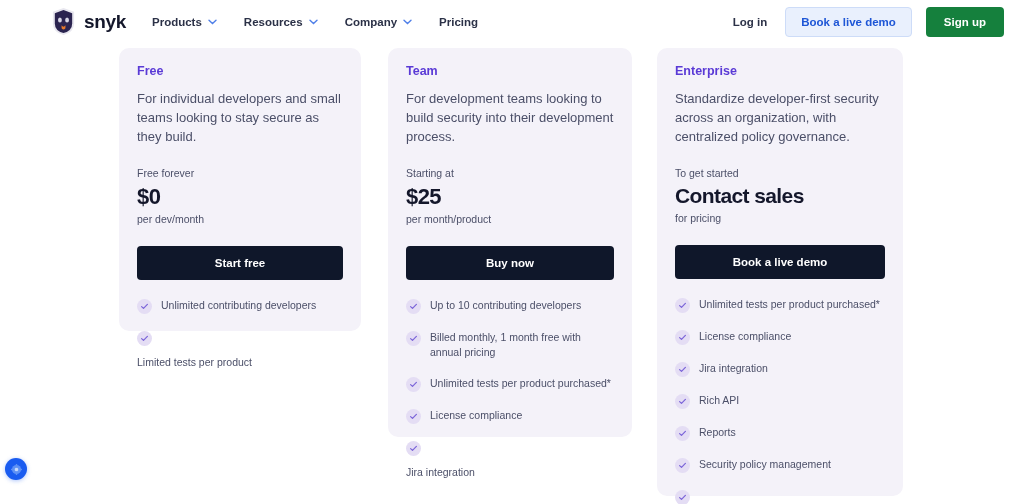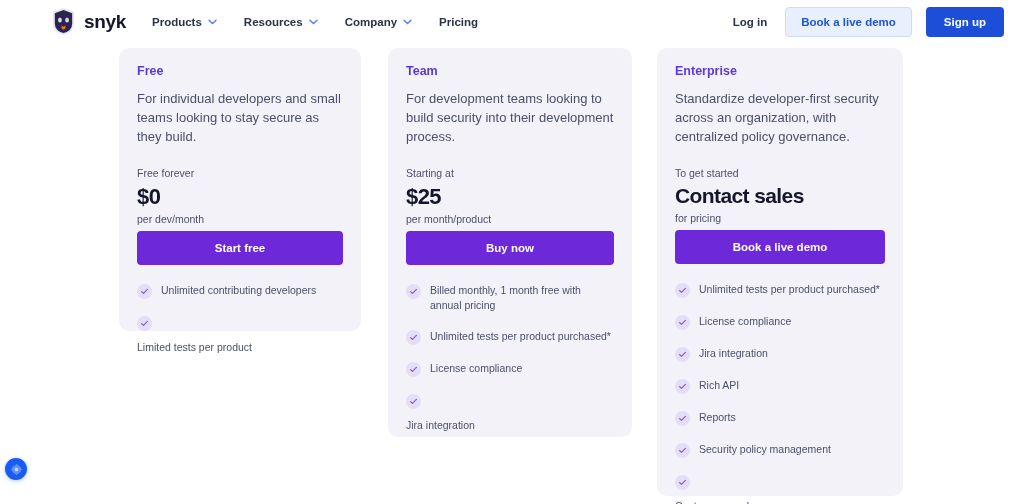--- a/index.html
+++ b/index.html
@@ -46,21 +46,21 @@
     cursor: pointer; margin-right: 4px;
   }
   .btn-ghost {
     font-size: 11.5px; font-weight: bold; color: #1e56d6;
     background: #e9f0fd; border: 1px solid #cddcf8;
     border-radius: 4px; padding: 8px 15px; cursor: pointer;
     white-space: nowrap;
   }
   .btn-primary-sm {
     font-size: 11.5px; font-weight: bold; color: #ffffff;
-    background: #1d4ed8; border: none;
+    background: #15803d; border: none;
     border-radius: 4px; padding: 9px 18px; cursor: pointer;
     white-space: nowrap;
   }
 
   
   .cards { position: absolute; top: 0; left: 0; width: 1024px; height: 504px; }
   .card {
     position: absolute;
     background: #f4f2f9;
     border-radius: 10px;
@@ -81,26 +81,26 @@
   .price-label { font-size: 10.5px; color: #4b4f68; margin-bottom: 5px; }
   .price-value {
     font-size: 22px; font-weight: bold; color: #14172b;
     letter-spacing: -0.6px; line-height: 1.15; margin-bottom: 4px;
   }
   .price-value.big { font-size: 21px; }
   .price-unit { font-size: 10.5px; color: #4b4f68; }
 
   .cta {
     display: block; width: 100%;
-    background: #6d28d9; color: #ffffff; border: none;
+    background: #0f172a; color: #ffffff; border: none;
     border-radius: 4px;
     font-size: 11.5px; font-weight: bold;
     padding: 11px 0; cursor: pointer;
     font-family: "Liberation Sans", sans-serif;
-    margin-top: 6px;
+    margin-top: 21px;
   }
 
   .features { list-style: none; margin-top: 18px; }
   .feature {
     display: flex; align-items: flex-start; gap: 9px;
     margin-bottom: 16px;
   }
   .feature:last-child { margin-bottom: 0; flex-direction: column; }
   .check-circle {
     flex: 0 0 auto; width: 15px; height: 15px; border-radius: 50%;
@@ -205,20 +205,28 @@
     <div class="price-value">$25</div>
     <div class="price-unit">per month/product</div>
     <button class="cta">Buy now</button>
     <ul class="features">
       <li class="feature">
         <span class="check-circle">
           <svg width="9" height="9" viewBox="0 0 9 9">
               <path d="M1.6 4.6 L3.5 6.4 L7.4 2.4" stroke="#7a63d8" stroke-width="1.2" fill="none" stroke-linecap="round" stroke-linejoin="round"></path>
             </svg>
         </span>
+        <span class="feature-text">Up to 10 contributing developers</span>
+      </li>
+      <li class="feature">
+        <span class="check-circle">
+          <svg width="9" height="9" viewBox="0 0 9 9">
+              <path d="M1.6 4.6 L3.5 6.4 L7.4 2.4" stroke="#7a63d8" stroke-width="1.2" fill="none" stroke-linecap="round" stroke-linejoin="round"></path>
+            </svg>
+        </span>
         <span class="feature-text">Billed monthly, 1 month free with annual pricing</span>
       </li>
       <li class="feature">
         <span class="check-circle">
           <svg width="9" height="9" viewBox="0 0 9 9">
               <path d="M1.6 4.6 L3.5 6.4 L7.4 2.4" stroke="#7a63d8" stroke-width="1.2" fill="none" stroke-linecap="round" stroke-linejoin="round"></path>
             </svg>
         </span>
         <span class="feature-text">Unlimited tests per product purchased*</span>
       </li>

